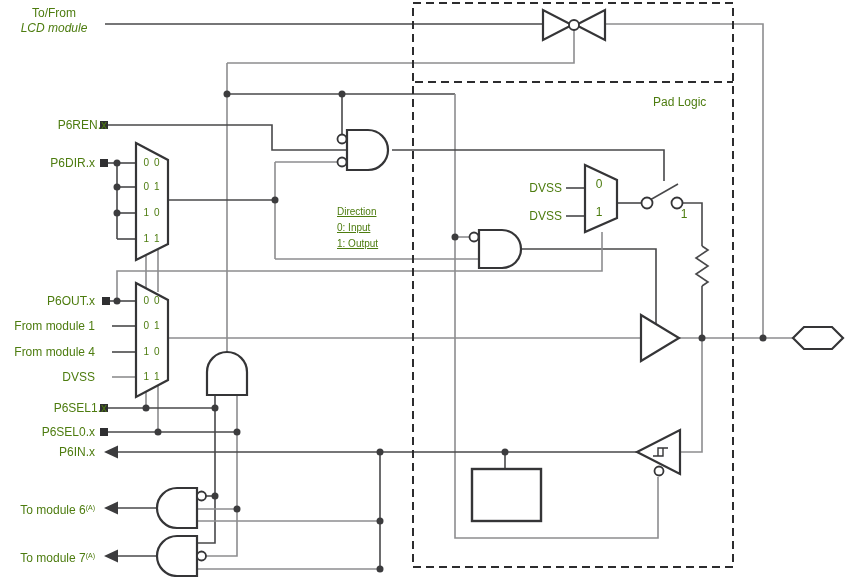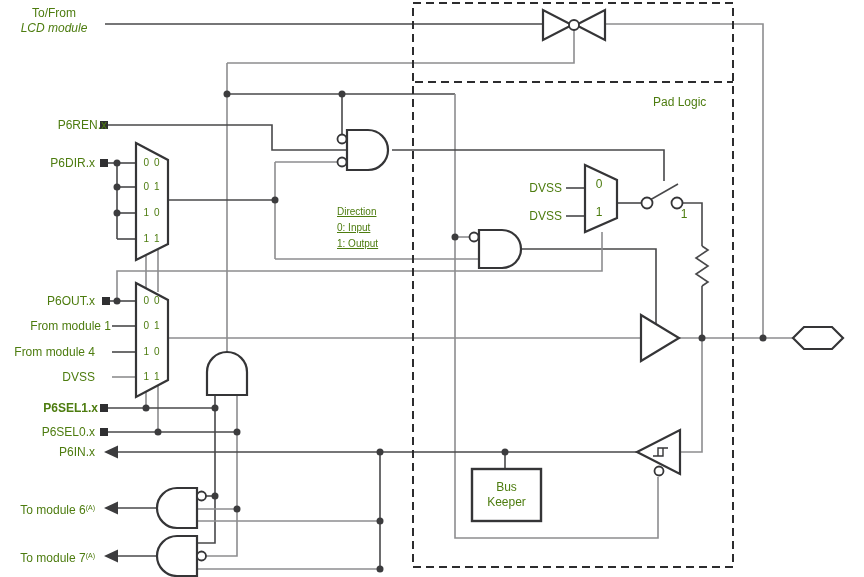--- a/index.html
+++ b/index.html
@@ -219,24 +219,24 @@
 </svg>
 
 <div class="lbl c" style="left:8px;top:6px;width:92px;">To/From</div>
 <div class="lbl c" style="left:8px;top:21px;width:92px;font-style:italic;">LCD module</div>
 
 <div class="lbl" style="left:653px;top:95px;">Pad Logic</div>
 
 <div class="lbl r" style="left:12px;top:118px;width:95px;">P6REN.x</div>
 <div class="lbl r" style="left:0;top:156px;width:95px;">P6DIR.x</div>
 <div class="lbl r" style="left:0;top:294px;width:95px;">P6OUT.x</div>
-<div class="lbl r" style="left:0;top:319px;width:95px;padding-left:16px;">From module 1</div>
+<div class="lbl r" style="left:0;top:319px;width:95px;">From module 1</div>
 <div class="lbl r" style="left:0;top:345px;width:95px;">From module 4</div>
 <div class="lbl r" style="left:0;top:370px;width:95px;">DVSS</div>
-<div class="lbl r" style="left:3px;top:401px;width:95px;font-weight:bold;">P6SEL1.x</div>
+<div class="lbl r" style="left:12px;top:401px;width:95px;">P6SEL1.x</div>
 <div class="lbl r" style="left:0;top:425px;width:95px;">P6SEL0.x</div>
 <div class="lbl r" style="left:0;top:445px;width:95px;">P6IN.x</div>
 
 <div class="lbl r" style="left:0;top:501px;width:95px;"><span>To module 6</span><span class="sup">(A)</span></div>
 <div class="lbl r" style="left:0;top:549px;width:95px;"><span>To module 7</span><span class="sup">(A)</span></div>
 
 <div class="muxdigit" style="left:138px;top:156px;">0 0</div>
 <div class="muxdigit" style="left:138px;top:180px;">0 1</div>
 <div class="muxdigit" style="left:138px;top:206px;">1 0</div>
 <div class="muxdigit" style="left:138px;top:232px;">1 1</div>
@@ -251,19 +251,15 @@
   <div>0: Input</div>
   <div>1: Output</div>
 </div>
 
 <div class="lbl r" style="left:500px;top:181px;width:62px;">DVSS</div>
 <div class="lbl r" style="left:500px;top:209px;width:62px;">DVSS</div>
 <div class="lbl c" style="left:591px;top:177px;width:16px;">0</div>
 <div class="lbl c" style="left:591px;top:205px;width:16px;">1</div>
 <div class="lbl c" style="left:676px;top:207px;width:16px;">1</div>
 
-<div class="buskeeper-text">
-  <div>Bus</div>
-  <div>Keeper</div>
+
+
 </div>
 
-
-</div>
-
 </body></html>

